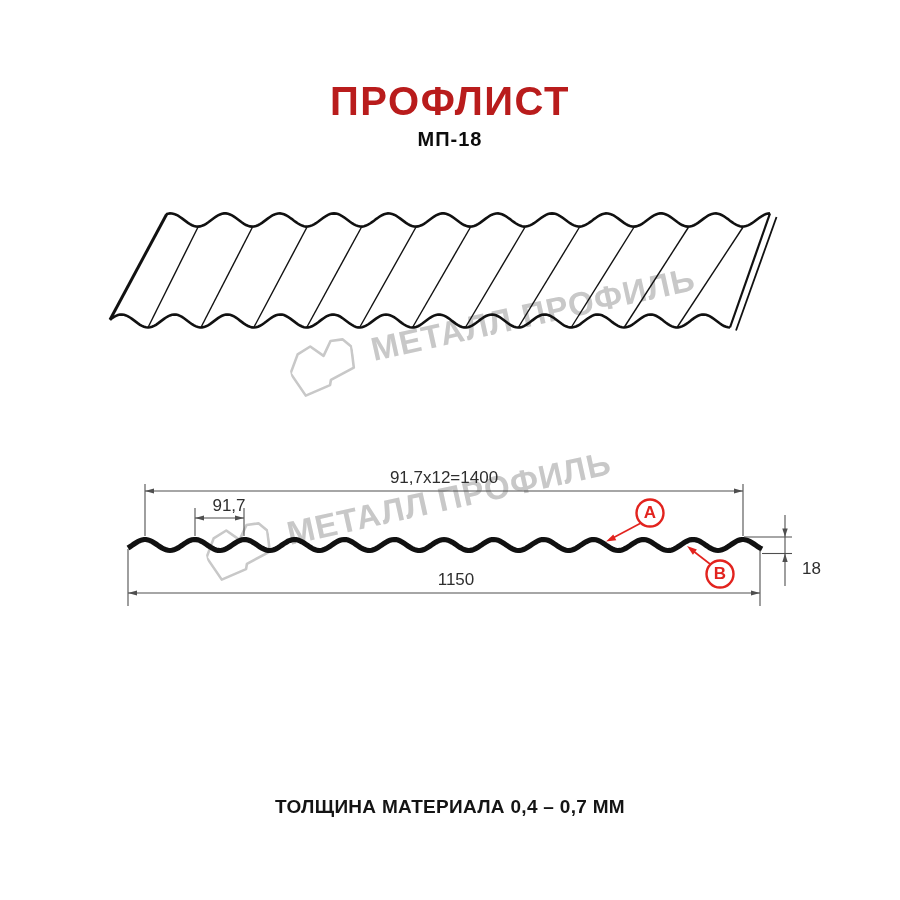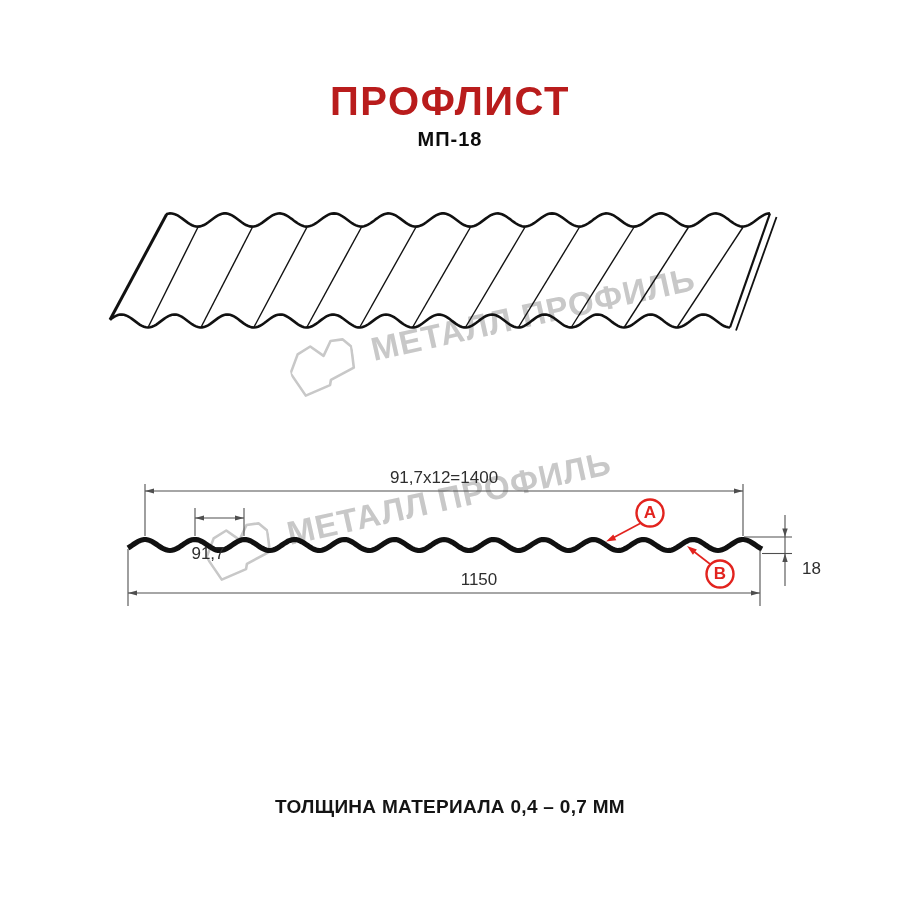--- a/index.html
+++ b/index.html
@@ -54,22 +54,22 @@
   .dim-arrow{fill:var(--line);stroke:none;}
   .red-line{stroke:var(--red);stroke-width:1.6;fill:none;}
   .red-arrow{fill:var(--red);stroke:none;}
   .callout-circle{fill:#ffffff;stroke:var(--red);stroke-width:2.4;}
   
   .dim-text{
     font-size:17px;color:var(--dim-text);z-index:3;
     text-align:center;line-height:1.1;
   }
   .dt-pitch-total{left:364px;top:469px;width:160px;}
-  .dt-pitch{left:178px;top:497px;width:60px;margin-top:48px;}
-  .dt-overall{left:439px;top:571px;width:80px;}
+  .dt-pitch{left:199px;top:497px;width:60px;}
+  .dt-overall{left:416px;top:571px;width:80px;}
   .dt-height{left:790px;top:560px;width:40px;text-align:left;margin-left:12px;}
   .callout-letter{
     z-index:3;width:28px;text-align:center;
     font-size:17px;font-weight:700;color:var(--red);line-height:18px;
   }
   .cl-a{left:636px;top:504px;}
   .cl-b{left:706px;top:565px;}
 </style>
 </head>
 <body>

